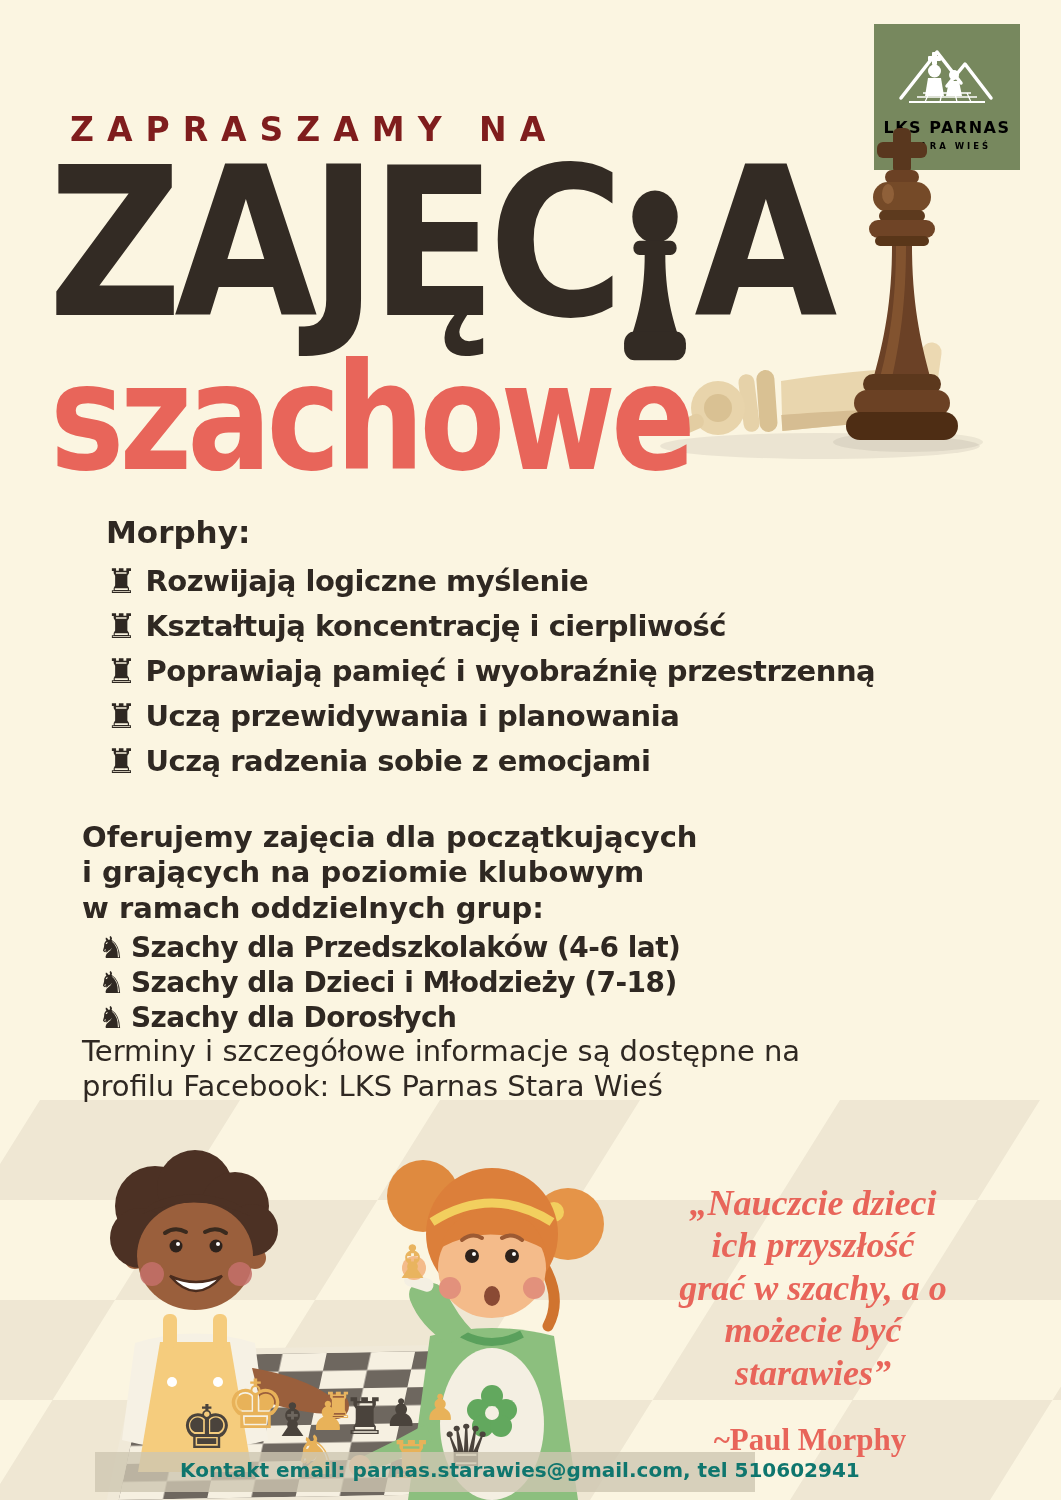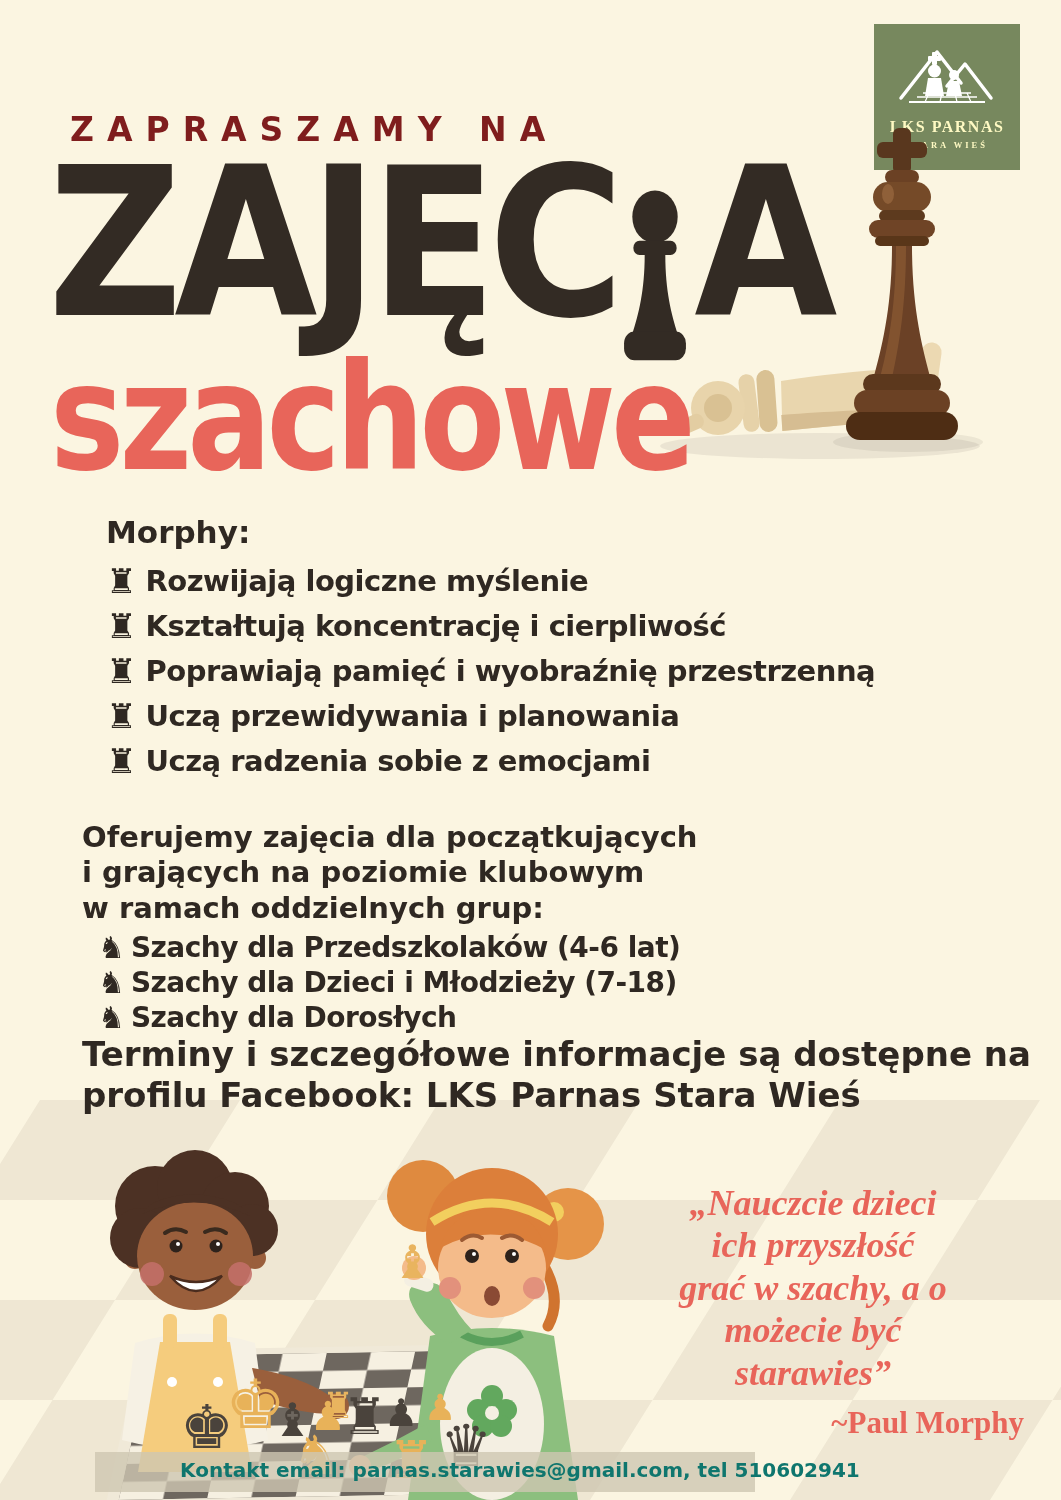--- a/index.html
+++ b/index.html
@@ -8,42 +8,42 @@
   .abs{position:absolute;}
   
   .eyebrow{left:70px;top:110px;font-size:33px;font-weight:bold;letter-spacing:13px;color:#7f1d1d;z-index:3;}
   .title{left:48px;top:140px;font-size:185px;font-weight:bold;letter-spacing:-8px;line-height:1;
          color:#332B24;transform:scaleY(1.12);transform-origin:top left;white-space:nowrap;z-index:3;display:flex;align-items:baseline;}
   .title .pawn-glyph{display:inline-block;width:66px;height:160px;margin:0 6px;align-self:flex-end;transform:translateY(18px);color:#332B24;}
   .subtitle{left:50px;top:344px;font-size:125px;font-weight:bold;letter-spacing:-5px;line-height:1;
             color:#E8655A;transform:scaleY(1.18);transform-origin:top left;z-index:3;}
   
   .logo{left:874px;top:24px;width:146px;height:146px;background:#77885E;z-index:1;
-        display:flex;flex-direction:column;align-items:center;color:#fef9c3;font-family:Liberation Serif, serif;}
+        display:flex;flex-direction:column;align-items:center;color:#000000;}
   .logo svg{margin-top:12px;}
   .logo-title{font-size:16px;font-weight:bold;letter-spacing:1.5px;margin-top:2px;}
   .logo-sub{font-size:8.5px;font-weight:bold;letter-spacing:3px;margin-top:4px;}
   
   .benefits{left:106px;top:514px;z-index:3;}
   .benefits-heading{font-size:31px;font-weight:bold;margin-bottom:14px;}
   .benefit-row{display:flex;align-items:center;margin-bottom:11px;}
   .rook-bullet{font-size:34px;line-height:1;margin-right:9px;}
   .benefit-label{font-size:29px;font-weight:bold;letter-spacing:-0.5px;white-space:nowrap;}
   .offer{left:82px;top:820px;z-index:3;}
   .offer-line{font-size:29px;font-weight:bold;line-height:1.22;white-space:nowrap;}
   .groups{margin-top:5px;margin-left:16px;}
   .group-row{display:flex;align-items:center;margin-bottom:2px;}
   .knight-bullet{font-size:30px;line-height:1;margin-right:6px;}
   .group-label{font-size:28px;font-weight:bold;letter-spacing:-0.5px;white-space:nowrap;}
   .info{left:82px;top:1034px;z-index:3;}
-  .info-line{font-size:34px;font-weight:bold;line-height:1.22;white-space:nowrap;}
+  .info-line{font-size:29px;font-weight:normal;line-height:1.22;white-space:nowrap;}
   
   .quote{left:596px;top:1182px;width:434px;text-align:center;z-index:3;font-family:Liberation Serif, serif;}
   .quote-line{font-size:36px;font-weight:bold;font-style:italic;line-height:1.18;color:#E8655A;}
-  .quote-author{margin-top:11px;text-align:right;font-size:31px;font-weight:bold;color:#E8655A;padding-right:6px;}
+  .quote-author{margin-top:28px;text-align:center;font-size:31px;font-weight:bold;color:#E8655A;padding-right:6px;}
   
   .contact{left:95px;top:1452px;width:660px;height:40px;background:rgba(206,199,177,0.8);z-index:4;}
   .contact-text{position:absolute;left:85px;top:6px;font-size:20px;font-weight:bold;white-space:nowrap;color:#0f766e;}
   
   .checker{left:0;top:1100px;z-index:0;}
   .photo{left:630px;top:122px;z-index:2;}
   .kids{left:0;top:1128px;z-index:2;}
 </style>
 </head>
 <body>

